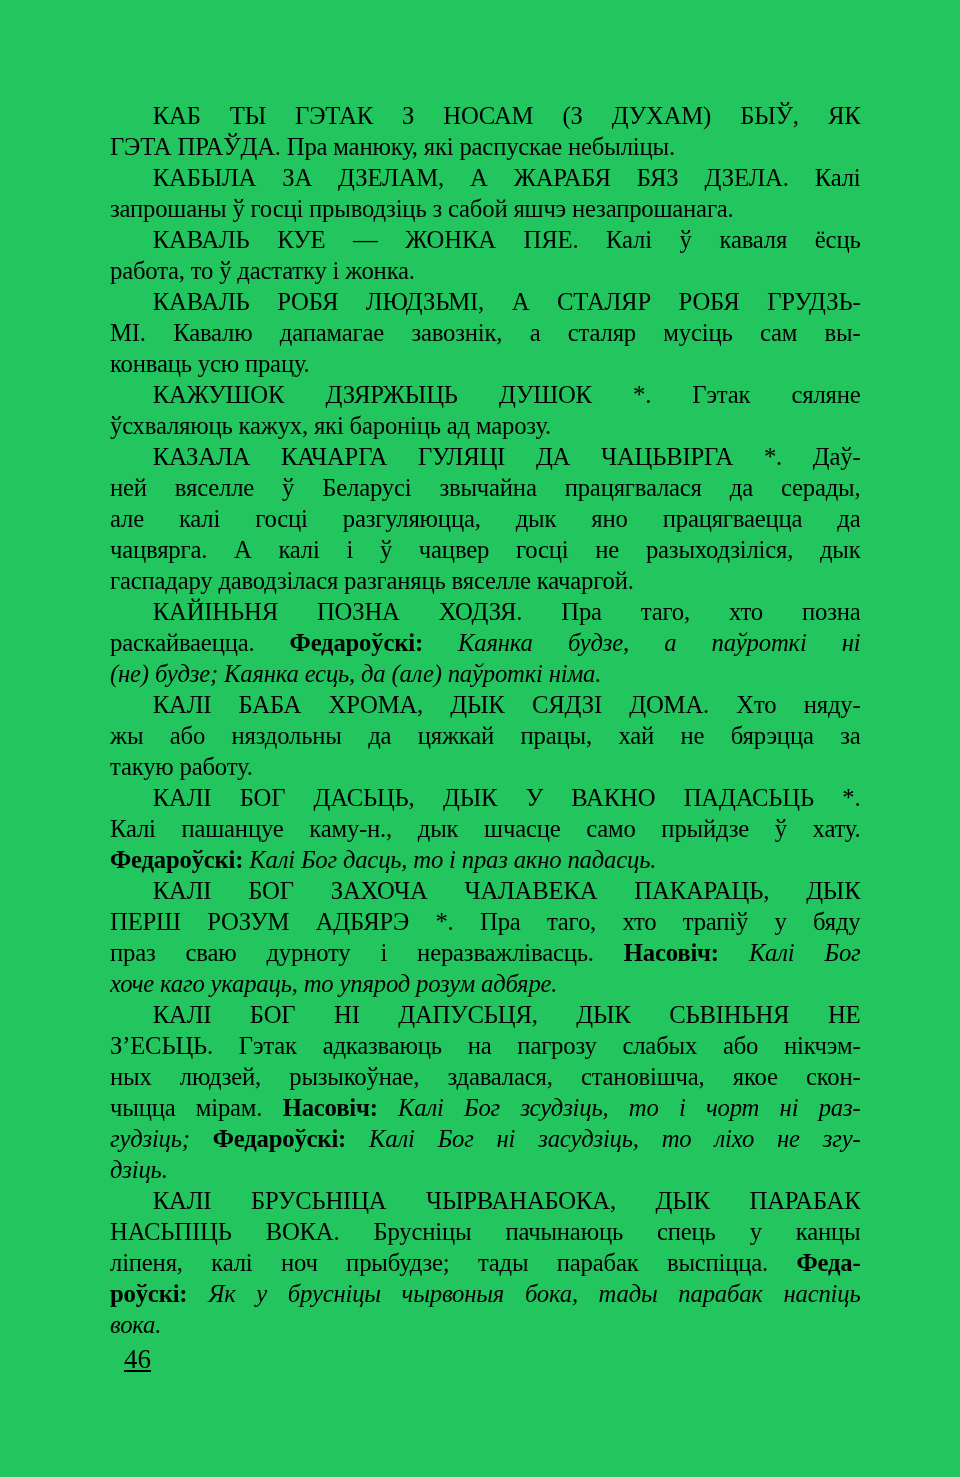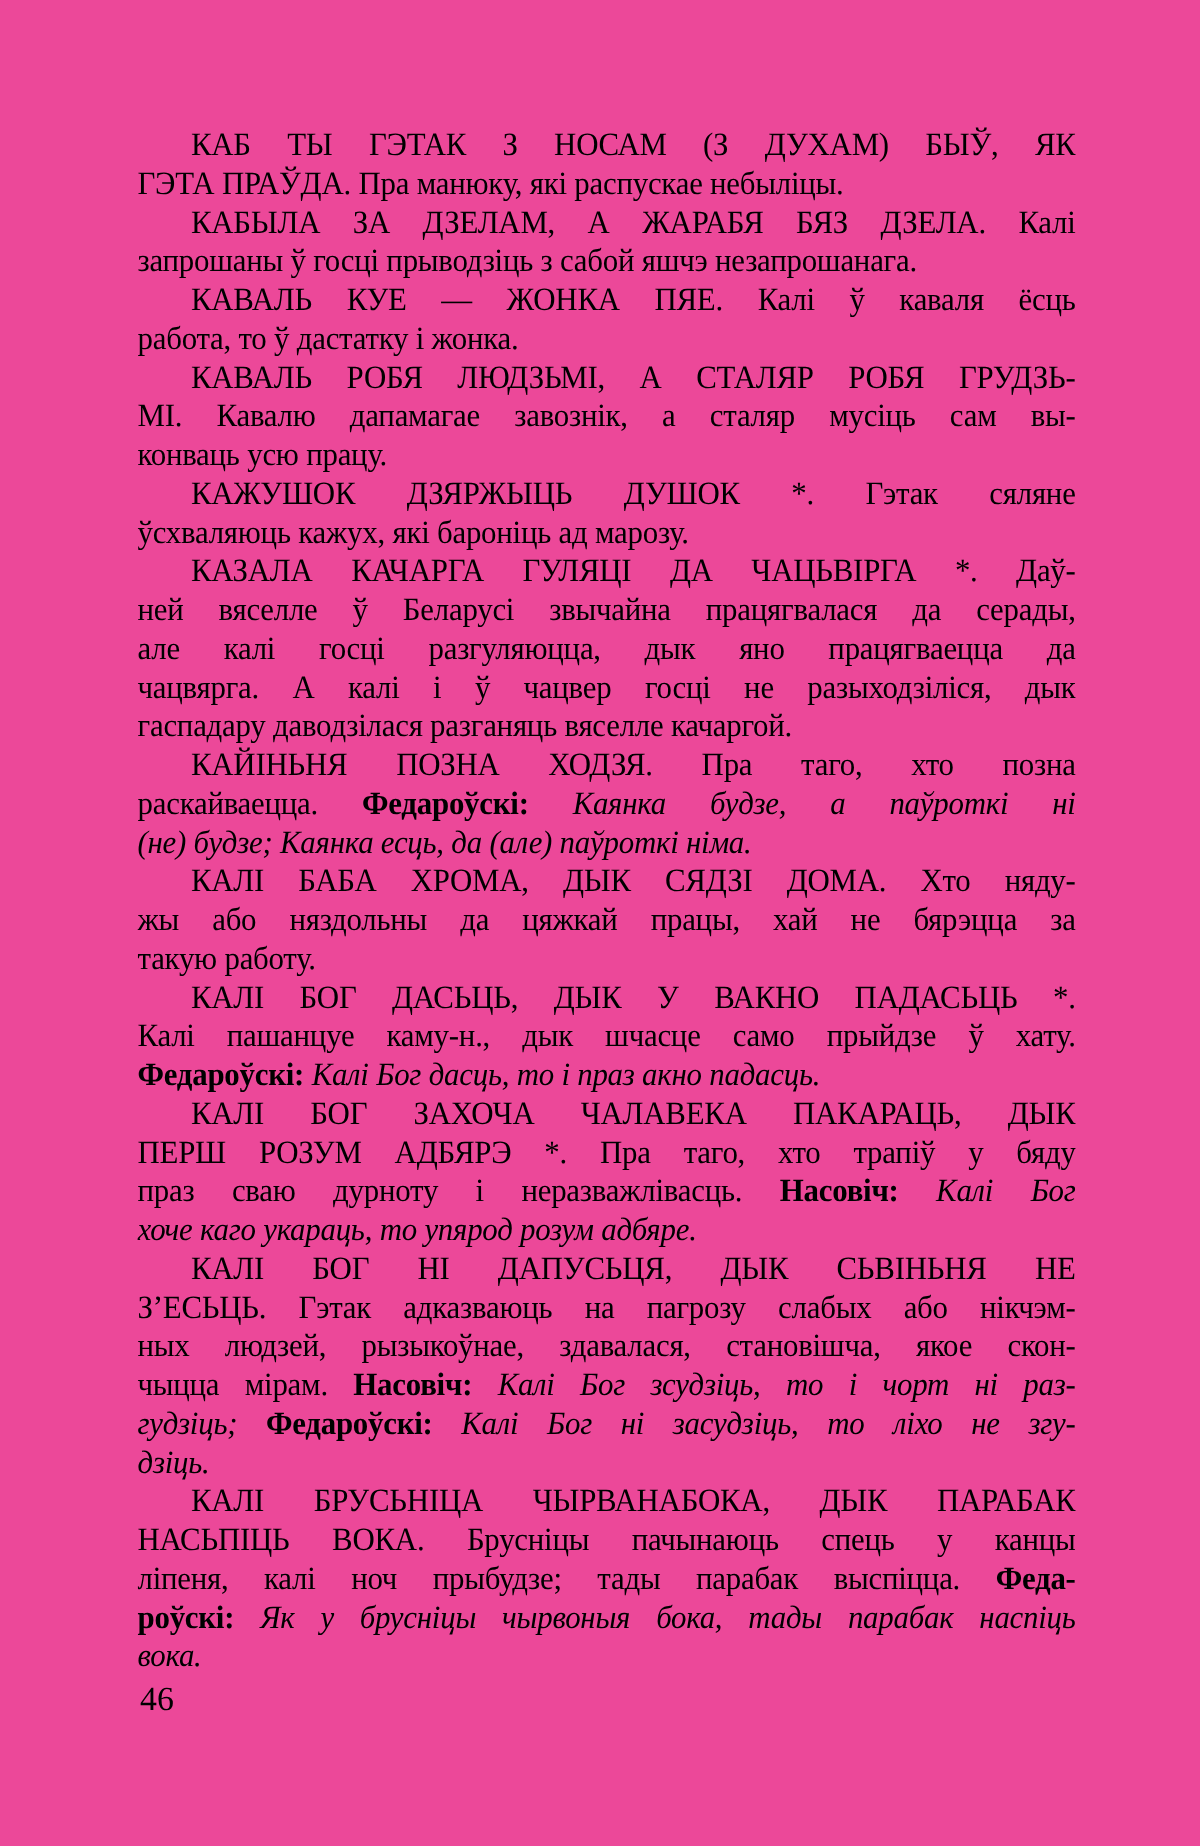--- a/index.html
+++ b/index.html
@@ -4,21 +4,21 @@
 <style>
   html, body {
     margin: 0;
     padding: 0;
     background: #ffffff;
   }
   .page {
     position: relative;
     width: 960px;
     height: 1477px;
-    background: #ec4899;
+    background: #22c55e;
     color: #000000;
     font-family: "Liberation Serif", serif;
     overflow: hidden;
   }
   .text-column {
     position: absolute;
     left: 110px;
     top: 100px;
     width: 790px;
     transform: scaleX(0.95);
@@ -39,24 +39,25 @@
     text-align-last: left;
   }
   .line.indent {
     text-indent: 45px;
   }
   .seg-caps { font-weight: normal; }
   .seg-bold { font-weight: bold; }
   .seg-italic { font-style: italic; }
   .page-number {
     position: absolute;
-    left: 112px;
+    left: 124px;
     top: 1344px;
     font-size: 27px;
     line-height: 31px;
+    text-decoration: underline;
   }
 </style>
 </head>
 <body>
 
 <div class="page">
   <div class="text-column" id="text-column">
       <div class="line indent"><span class="seg seg-caps">КАБ ТЫ ГЭТАК З НОСАМ (З ДУХАМ) БЫЎ, ЯК</span></div>
       <div class="line last"><span class="seg seg-caps">ГЭТА ПРАЎДА. </span><span class="seg seg-normal">Пра манюку, які распускае небыліцы.</span></div>
       <div class="line indent"><span class="seg seg-caps">КАБЫЛА ЗА ДЗЕЛАМ, А ЖАРАБЯ БЯЗ ДЗЕЛА. </span><span class="seg seg-normal">Калі</span></div>

